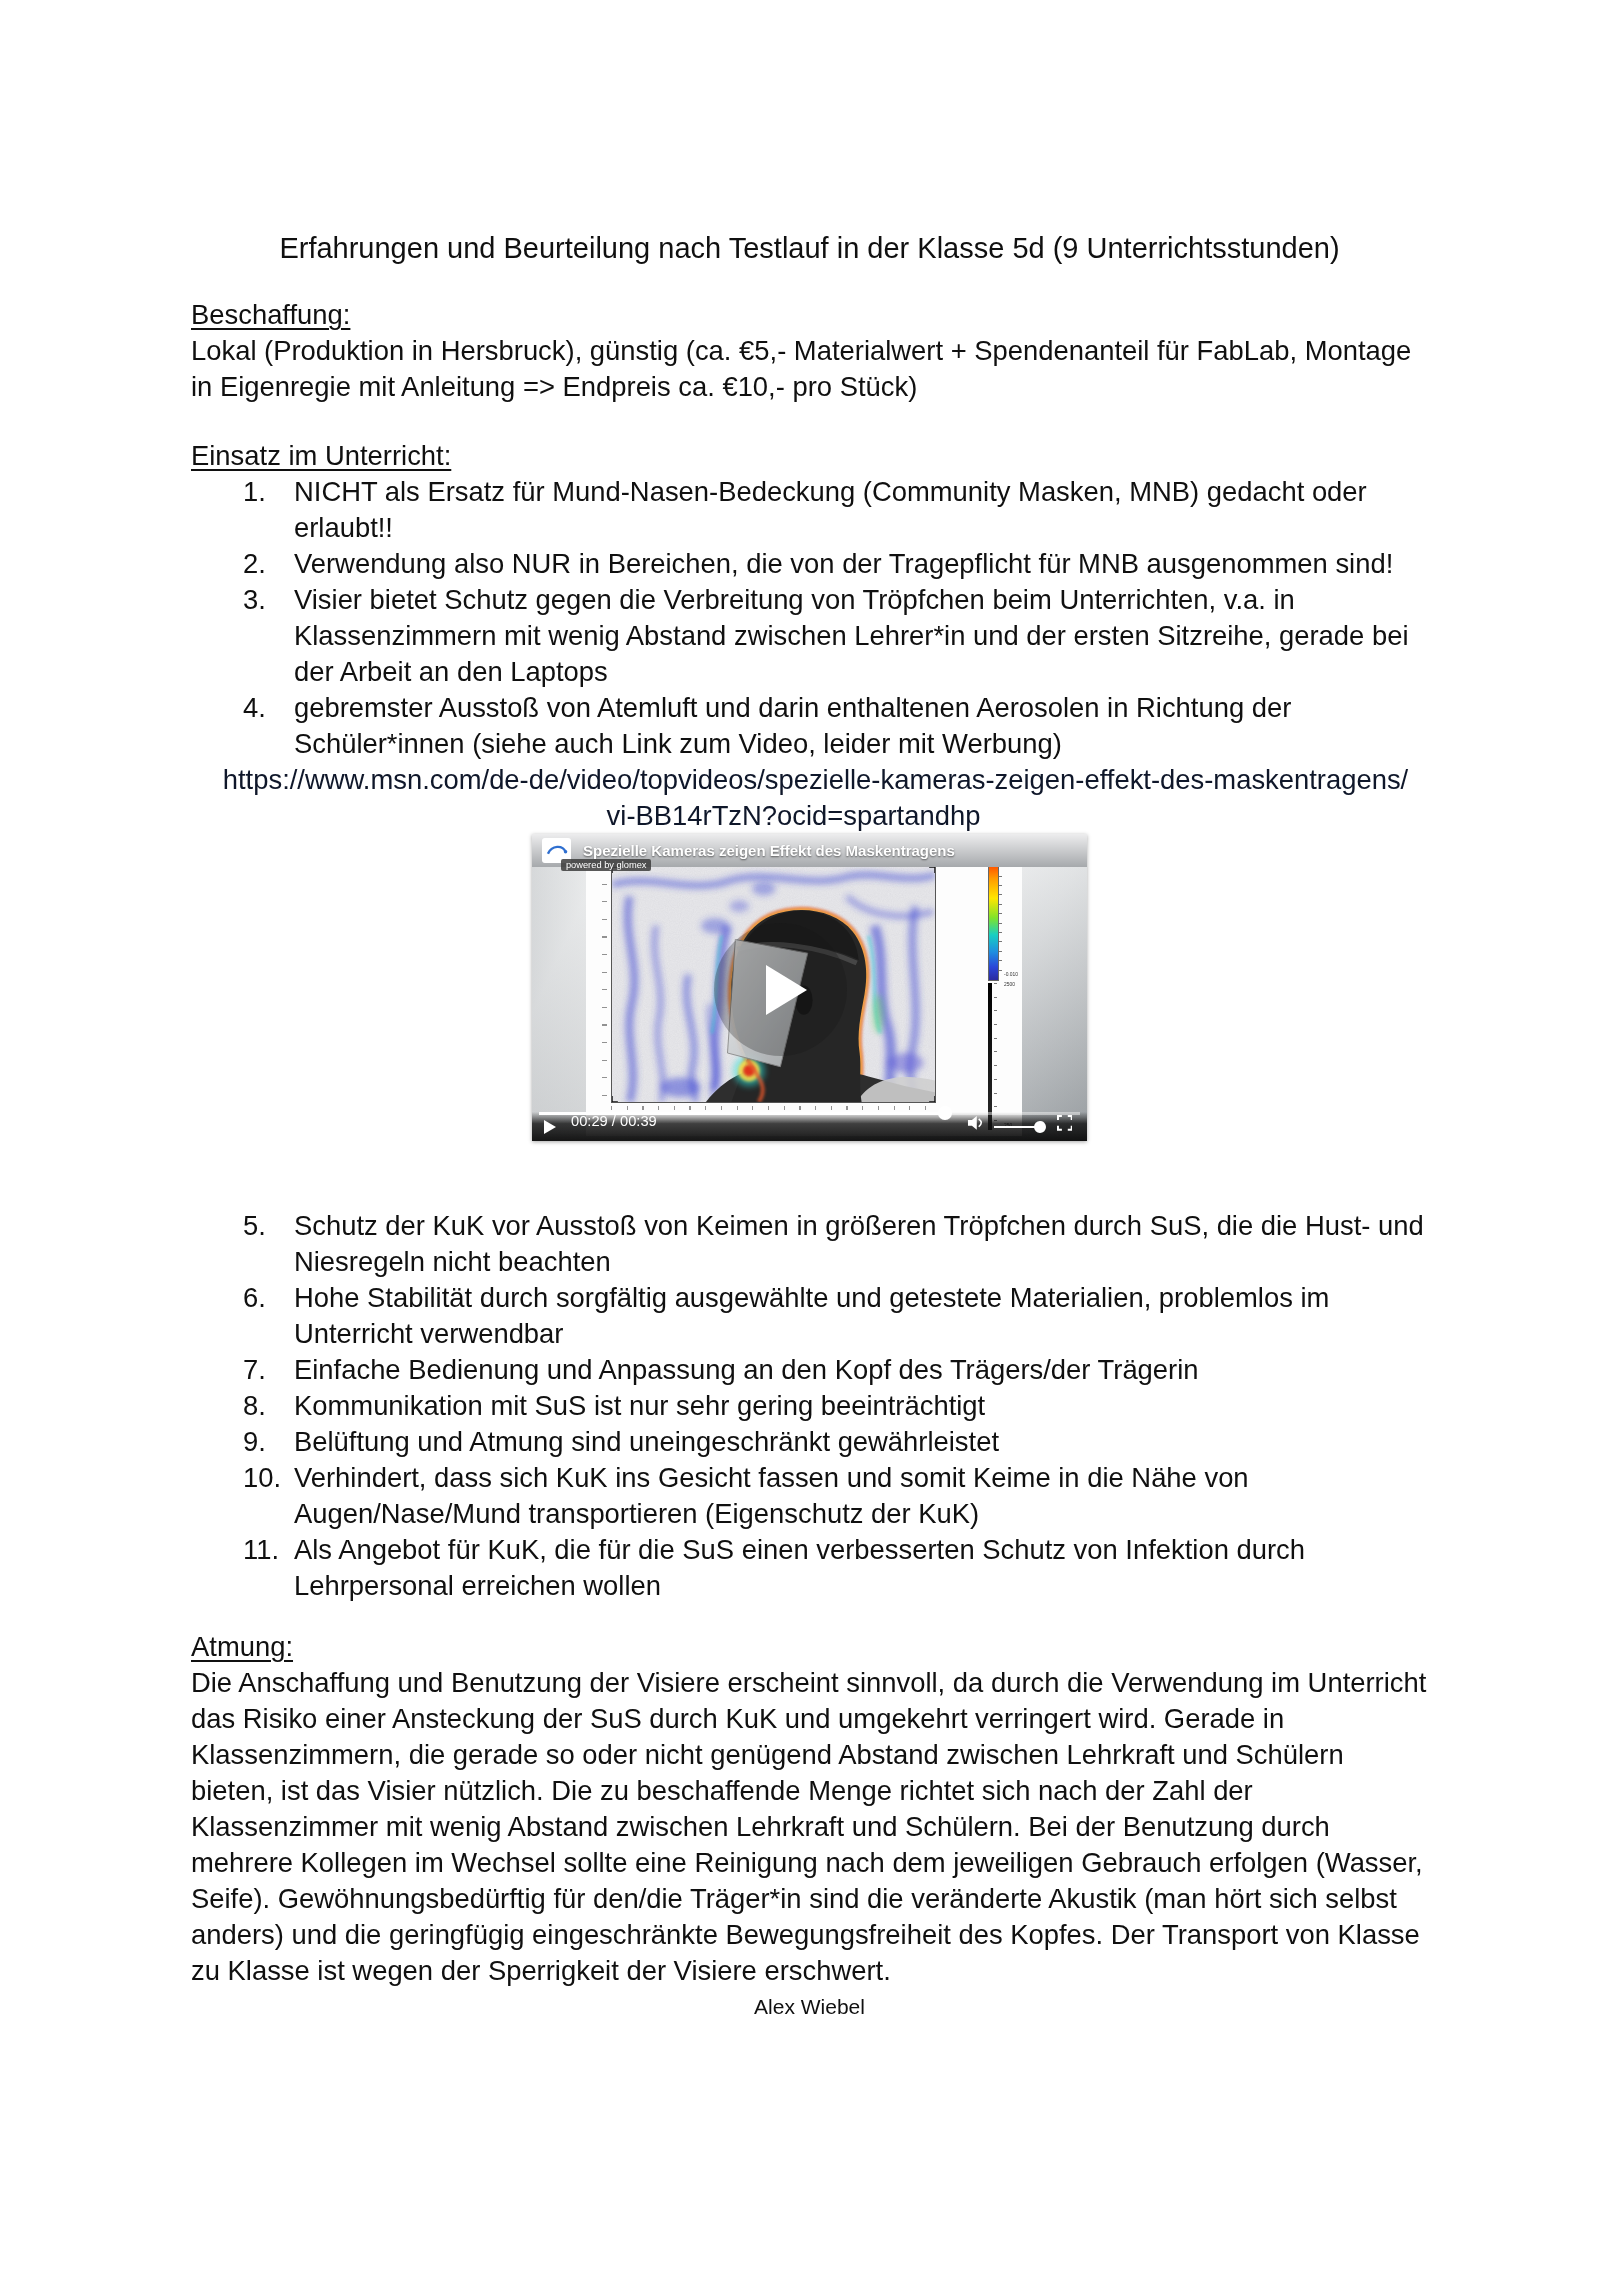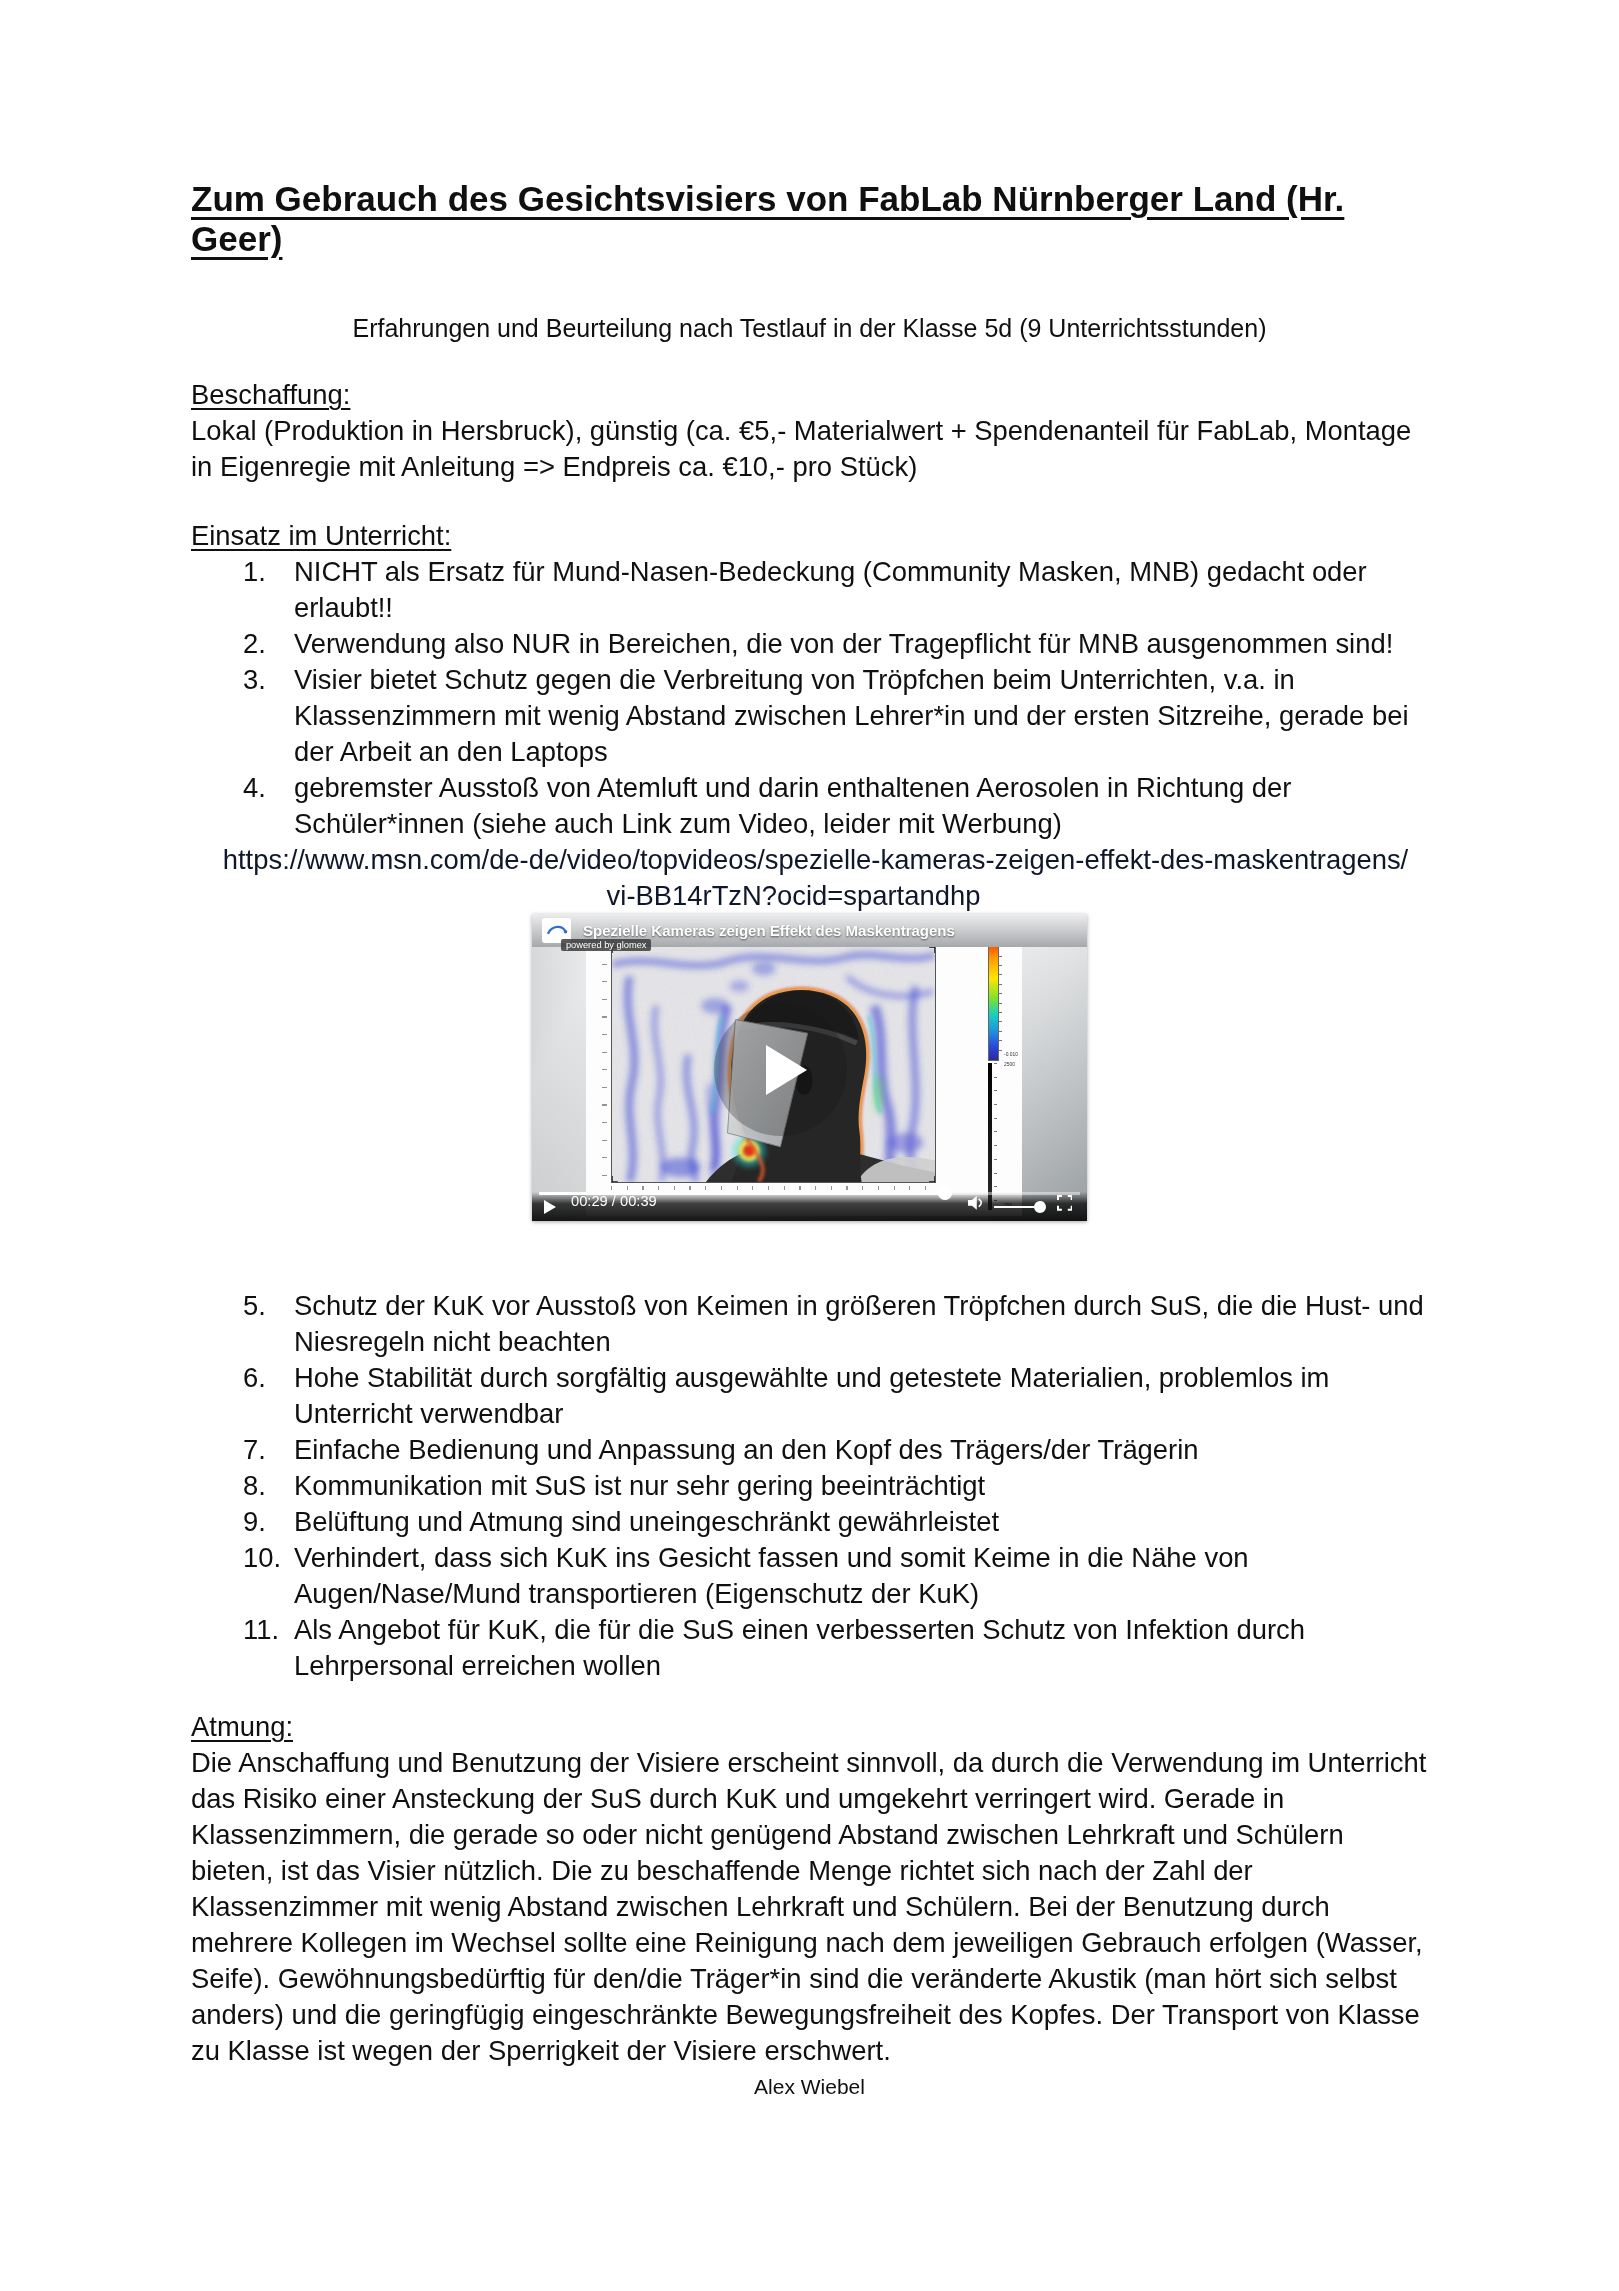--- a/index.html
+++ b/index.html
@@ -2,21 +2,21 @@
 <html><head>
 <meta charset="utf-8">
 <style>
   html,body{margin:0;padding:0;background:#ffffff;}
   .page{position:relative;width:1619px;height:2292px;background:#ffffff;overflow:hidden;
         font-family:"Liberation Sans",sans-serif;color:#101010;}
   .content{margin-left:191px;width:1237px;padding-top:179px;}
 
   .doc-title{font-size:35px;font-weight:bold;margin:0;
              text-decoration:underline;text-decoration-thickness:2.9px;text-underline-offset:5.9px;}
-  .subtitle{font-size:25px;line-height:36px;text-align:center;margin:51px 0 0 0;}
+  .subtitle{font-size:29px;line-height:36px;text-align:center;margin:51px 0 0 0;}
   .sec-heading{font-size:27.4px;line-height:36px;margin:0;
                text-decoration:underline;text-decoration-thickness:2px;text-underline-offset:3.9px;}
   .mt-besch{margin-top:31px;}
   .mt-einsatz{margin-top:33px;}
   .mt-fazit{margin-top:24.5px;}
   .body-text{font-size:27.4px;line-height:36px;margin:0;}
 
   ol.doc-list{margin:0;padding:0 0 0 103px;list-style:none;font-size:27.4px;line-height:36px;counter-reset:item 0;}
   ol.doc-list.cont{counter-reset:item 4;margin-top:67px;}
   ol.doc-list li{position:relative;counter-increment:item;}
@@ -84,21 +84,20 @@
   .vp-volslider{position:absolute;right:49px;bottom:12.7px;width:44px;height:2.5px;background:#fff;z-index:6;cursor:pointer;}
   .vp-voldot{position:absolute;right:41px;bottom:7.8px;width:11.8px;height:11.8px;border-radius:50%;background:#fff;z-index:6;}
   .vp-fullscreen{position:absolute;right:14.7px;bottom:5.9px;z-index:6;cursor:pointer;}
 </style>
 </head>
 <body>
 
 <div class="page">
   <div class="content">
 
-    <h1 class="doc-title">Zum Gebrauch des Gesichtsvisiers von FabLab Nürnberger Land (Hr. Geer)</h1>
 
     <p class="subtitle">Erfahrungen und Beurteilung nach Testlauf in der Klasse 5d (9 Unterrichtsstunden)</p>
 
     <p class="sec-heading mt-besch">Beschaffung:</p>
     <p class="body-text">Lokal (Produktion in Hersbruck), günstig (ca. €5,- Materialwert + Spendenanteil für FabLab, Montage in Eigenregie mit Anleitung =&gt; Endpreis ca. €10,- pro Stück)</p>
 
     <p class="sec-heading mt-einsatz">Einsatz im Unterricht:</p>
     <ol class="doc-list">
       <li>NICHT als Ersatz für Mund-Nasen-Bedeckung (Community Masken, MNB) gedacht oder erlaubt!!</li>
       <li>Verwendung also NUR in Bereichen, die von der Tragepflicht für MNB ausgenommen sind!</li>

